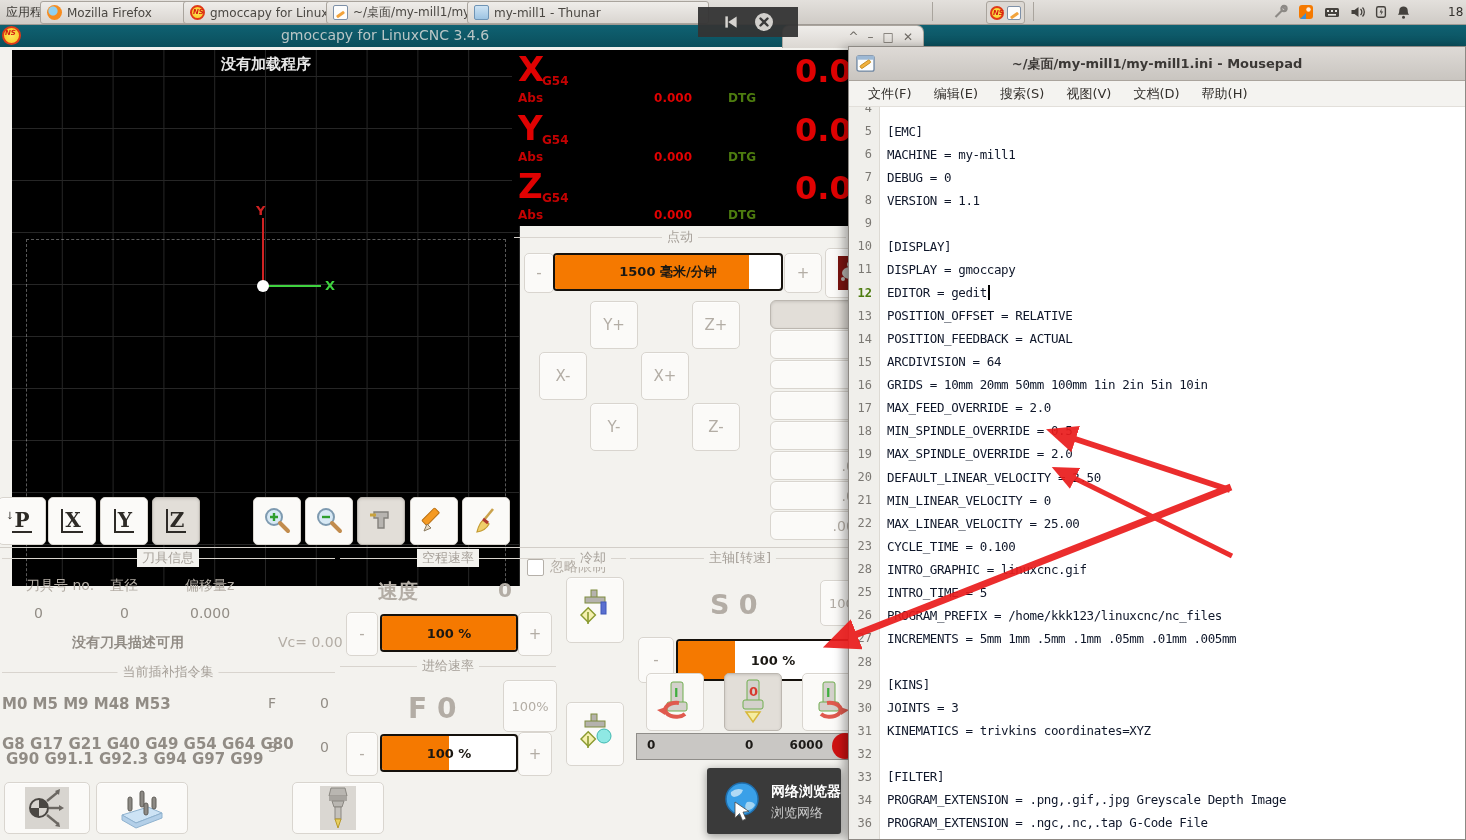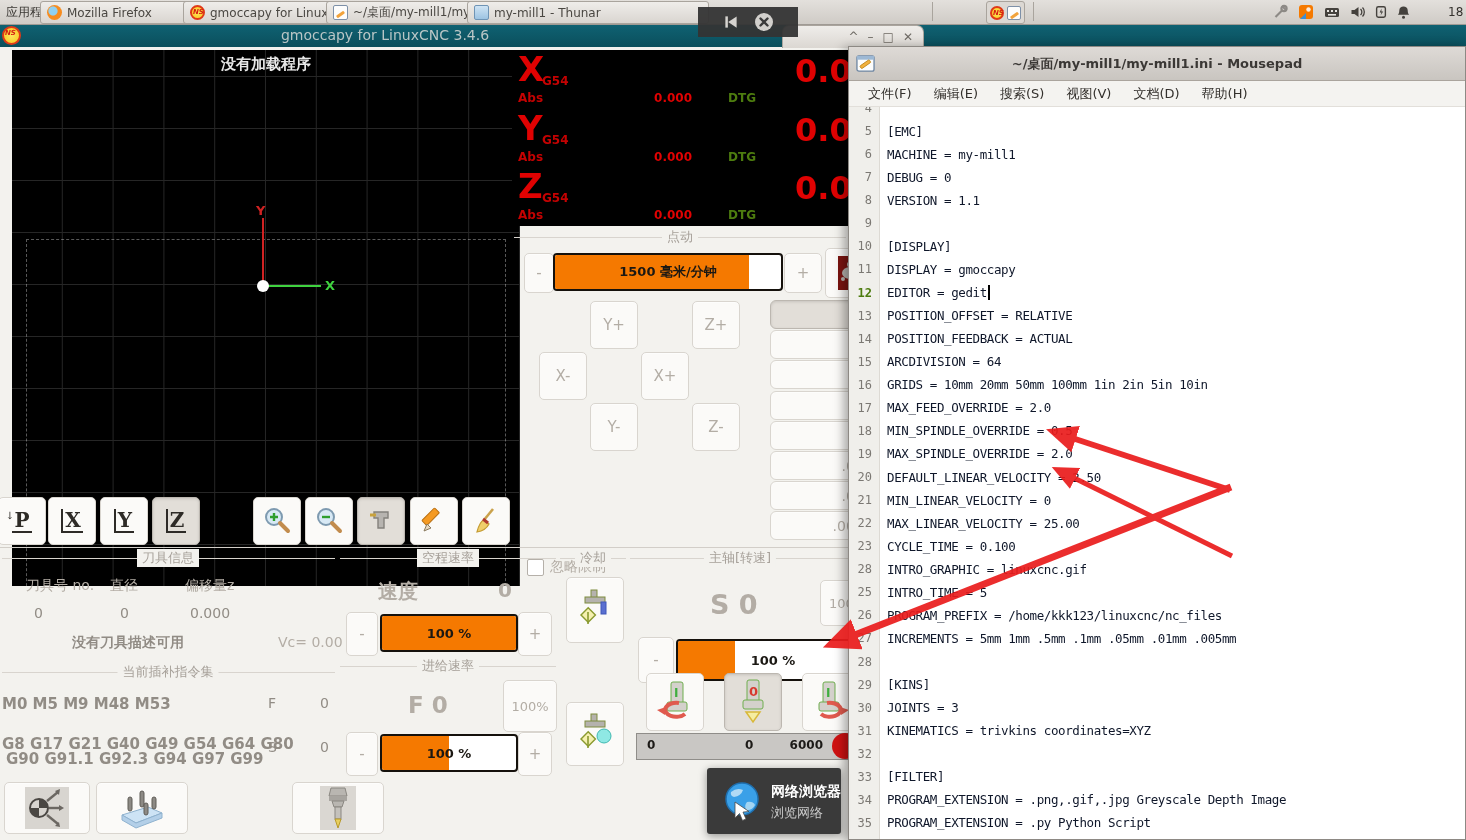--- a/index.html
+++ b/index.html
@@ -329,21 +329,21 @@
     <div class="pbar" style="left:380px;top:567px;width:134px;height:34px;">
       <div class="fill" style="width:100%;"></div>
       <div class="plabel">100 %</div>
       </div>
     <div class="btn" style="left:518px;top:565px;width:32px;height:42px;">
         <span class="pm">+</span>
       </div>
 
     <div class="fline" style="left:340px;top:619px;width:216px;"></div>
     <div class="flegend" style="left:448px;top:619px;">进给速率</div>
-    <div class="abs graylab seg0" style="left:408px;top:645px;font-size:23px;">F  0</div>
+    <div class="abs graylab seg0" style="left:408px;top:645px;font-size:28px;">F  0</div>
     <div class="btn" style="left:503px;top:633px;width:52px;height:50px;">
         <span class="graylab" style="font-size:13px;">100%</span>
       </div>
     <div class="btn" style="left:346px;top:685px;width:30px;height:42px;">
         <span class="pm">-</span>
       </div>
     <div class="pbar" style="left:380px;top:687px;width:134px;height:34px;">
       <div class="fill" style="width:50%;"></div>
       <div class="plabel">100 %</div>
       </div>
@@ -689,24 +689,20 @@
           </div>
           <div class="ed-row">
             <span class="ed-num">33</span>
             <span class="ed-text">[FILTER]</span>
           </div>
           <div class="ed-row">
             <span class="ed-num">34</span>
             <span class="ed-text">PROGRAM_EXTENSION = .png,.gif,.jpg Greyscale Depth Image</span>
           </div>
           <div class="ed-row">
-            <span class="ed-num">35</span>
-            <span class="ed-text">PROGRAM_EXTENSION = .py Python Script</span>
-          </div>
-          <div class="ed-row">
             <span class="ed-num">36</span>
             <span class="ed-text">PROGRAM_EXTENSION = .ngc,.nc,.tap G-Code File</span>
           </div>
         </div>
     </div>
   </div>
 
   <div class="tooltip">
     <svg style="position:absolute;left:14px;top:12px;" width="42" height="42" viewBox="0 0 42 42">
       <circle cx="21" cy="19" r="16" fill="#3aa0e8" stroke="#1f6fae" stroke-width="1.5"></circle>

